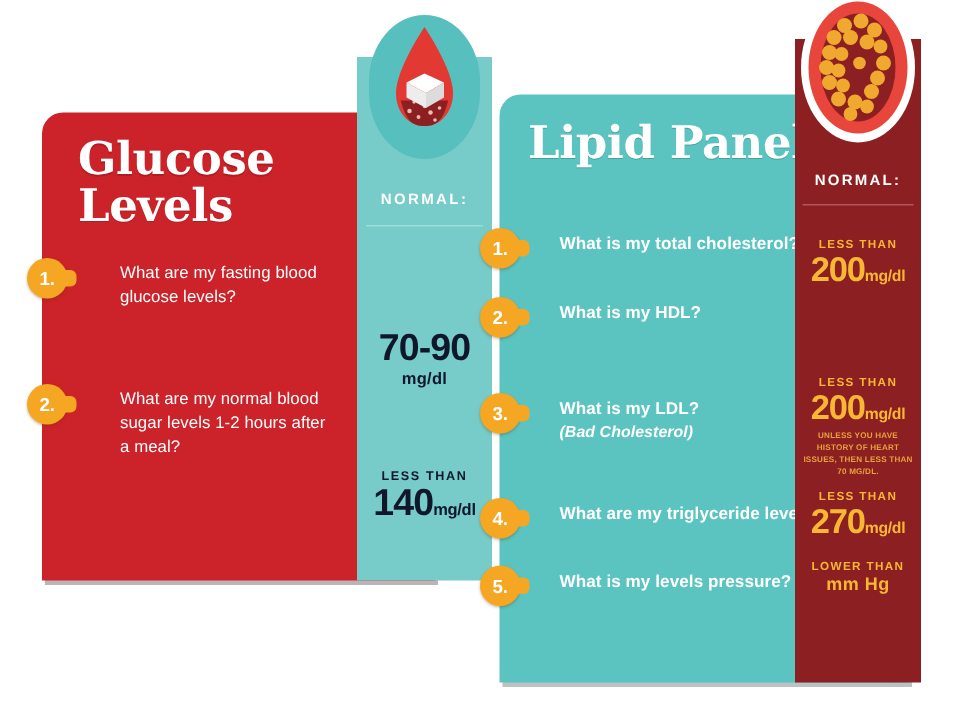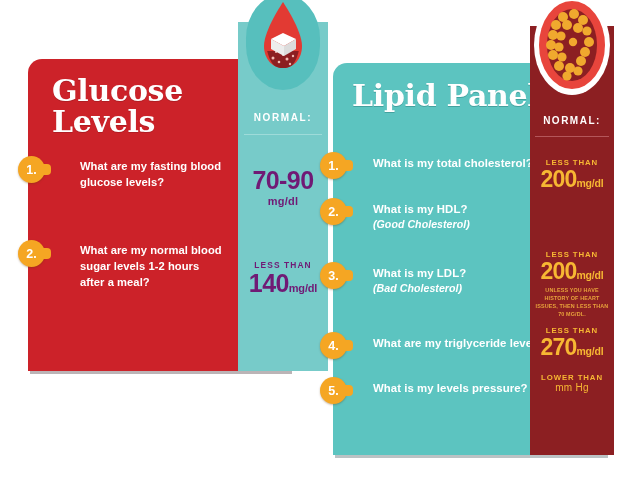--- a/index.html
+++ b/index.html
@@ -12,21 +12,21 @@
     background: #ffffff;
     font-family: "Liberation Sans", sans-serif;
     overflow: hidden;
     position: relative;
   }
 
   
   #glucose-panel {
     position: absolute;
     left: 28px;
-    top: 59px;
+    top: 75px;
     width: 262px;
     height: 312px;
   }
   #glucose-card {
     position: absolute;
     left: 0;
     top: 0;
     width: 262px;
     height: 312px;
     background: #cc2229;
@@ -57,21 +57,21 @@
     min-height: 54px;
     margin-bottom: 30px;
   }
   .g-text {
     position: absolute;
     left: 52px;
     top: 0;
     width: 142px;
     color: #ffffff;
     font-size: 11.2px;
-    font-weight: bold;
+    font-weight: normal;
     line-height: 1.42;
     letter-spacing: 0.05px;
   }
   .badge {
     position: absolute;
     left: -10px;
     top: -3px;
     width: 27px;
     height: 27px;
     border-radius: 50%;
@@ -132,21 +132,22 @@
     top: 112px;
     width: 78px;
     height: 1px;
     background: #9edbd9;
   }
   .val-block {
     position: absolute;
     left: 0;
     width: 90px;
     text-align: center;
-    color: #701a75;
+    color: #0f172a;
+    margin-top: 36px;
   }
   .val-small {
     font-size: 8.4px;
     font-weight: bold;
     letter-spacing: 1.1px;
     margin-bottom: 1px;
   }
   .val-big {
     font-size: 25px;
     font-weight: bold;
@@ -295,22 +296,22 @@
     color: #f7b733;
     line-height: 1.05;
   }
   .lval-unit {
     font-size: 10.5px;
     font-weight: bold;
     color: #f7b733;
     letter-spacing: -0.2px;
   }
   .lval-unit-below {
-    font-size: 10px;
-    font-weight: normal;
+    font-size: 12px;
+    font-weight: bold;
     color: #f7b733;
     letter-spacing: 0.3px;
   }
   .lval-note {
     font-size: 5.4px;
     font-weight: bold;
     color: #e8a23b;
     letter-spacing: 0.15px;
     line-height: 1.5;
     padding: 3px 5px 0 5px;
@@ -392,21 +393,20 @@
       <div class="badge l-badge">1.</div>
       <div class="l-text">
         <span>What is my total cholesterol?</span>
       </div>
     </div>
 
     <div class="l-row" id="l-row-1" style="position:absolute;">
       <div class="badge l-badge">2.</div>
       <div class="l-text">
         <span>What is my HDL?</span>
-        <span class="l-sub">(Good Cholesterol)</span>
       </div>
     </div>
 
     <div class="l-row" id="l-row-2" style="position:absolute;">
       <div class="badge l-badge">3.</div>
       <div class="l-text">
         <span>What is my LDL?</span>
         <span class="l-sub">(Bad Cholesterol)</span>
       </div>
     </div>

